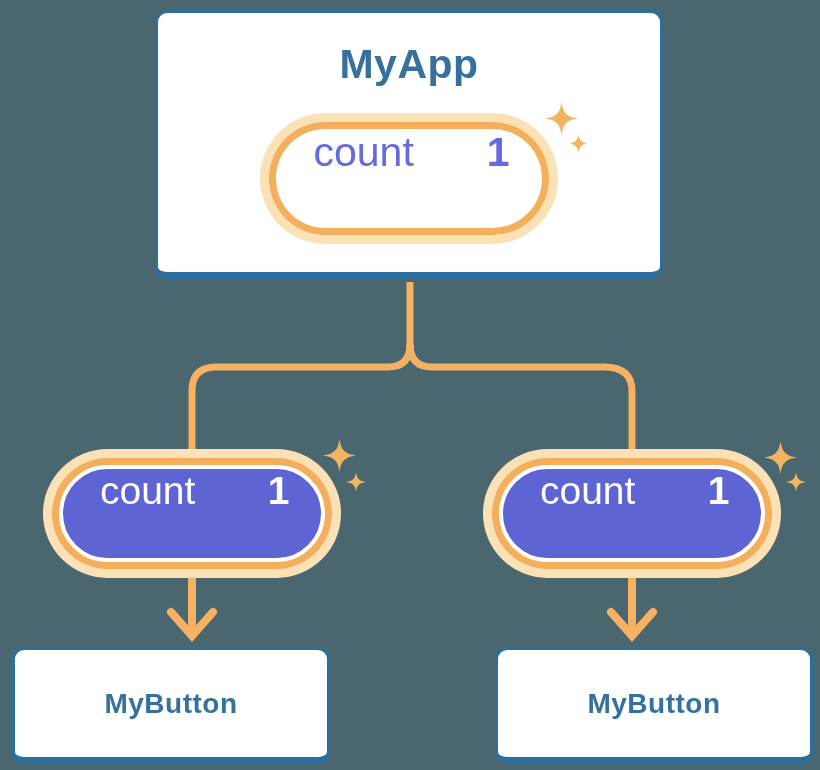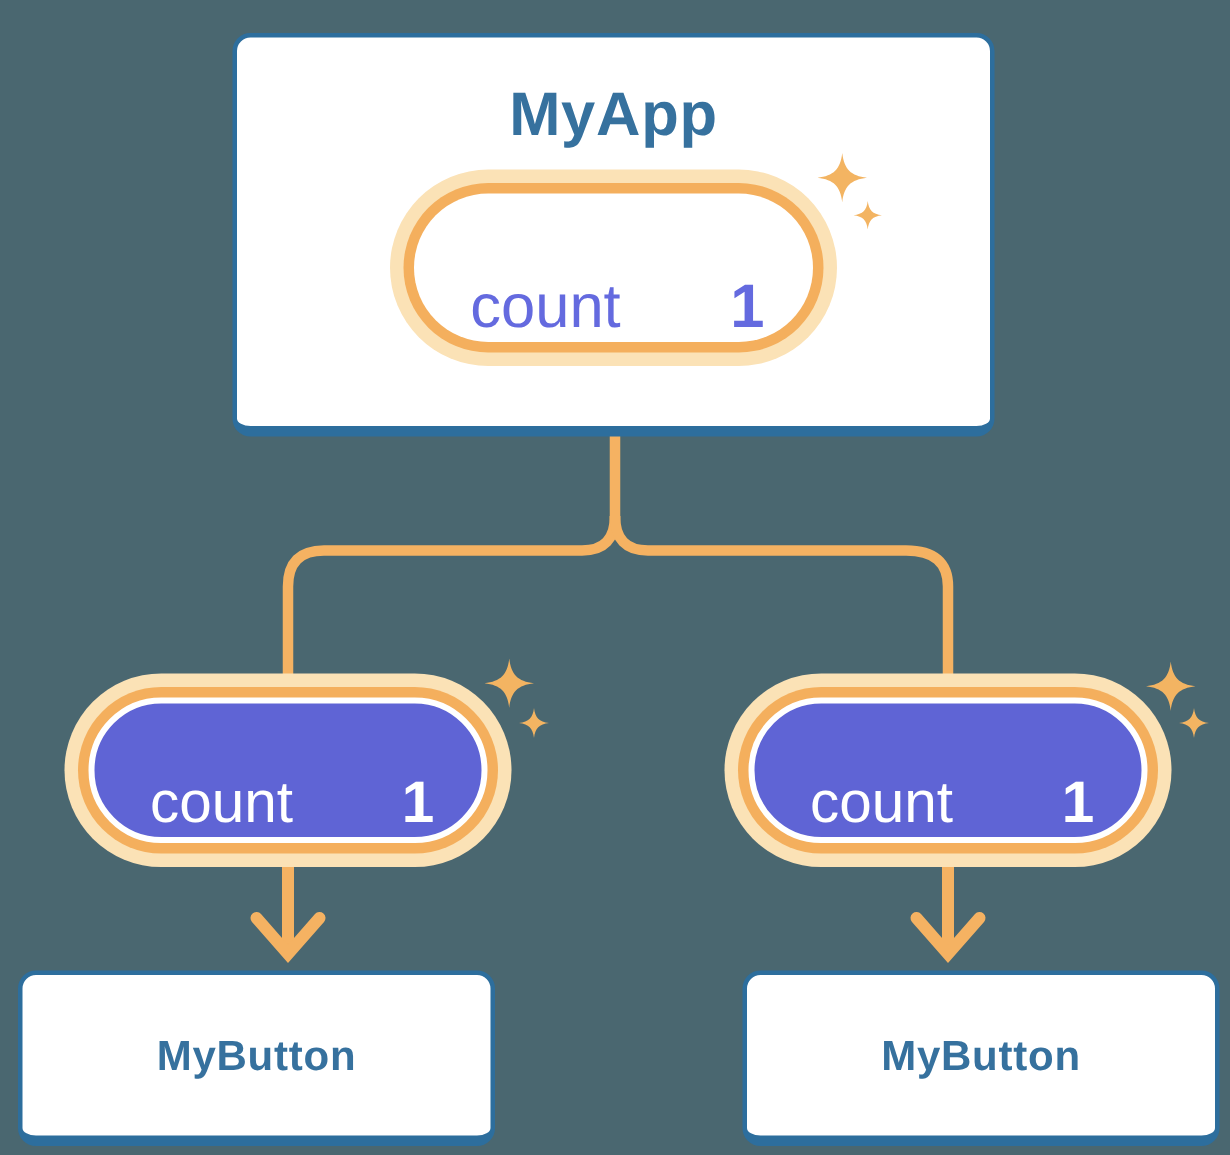--- a/index.html
+++ b/index.html
@@ -30,21 +30,21 @@
     position: absolute; left: 0; top: 0;
     width: 820px; height: 770px;
   }
   .card {
     position: absolute;
     background: var(--card-bg);
     border: 3px solid var(--card-border);
     border-bottom-width: 7px;
     border-radius: 12px;
   }
-  .card--root { left: 155px; top: 22px; width: 508px; height: 269px; padding-left: 43px; }
+  .card--root { left: 155px; top: 10px; width: 508px; height: 269px; padding-left: 43px; }
   .card--leaf {
     width: 318px; height: 117px;
     display: flex; align-items: center; justify-content: center;
   }
   .card--leaf-left  { left: 12px;  top: 647px; }
   .card--leaf-right { left: 495px; top: 647px; }
   .card-title {
     color: var(--heading-text);
     font-weight: 700;
     letter-spacing: 0.5px;
@@ -67,21 +67,21 @@
   .pill-ring {
     background: var(--orange);
     border-radius: 999px;
     padding: 7px;
     width: 100%; height: 100%;
   }
   .pill-body {
     background: #FFFFFF;
     border-radius: 999px;
     width: 100%; height: 100%;
-    display: flex; align-items: flex-end;
+    display: flex; align-items: flex-start;
     overflow: hidden;
     font-size: 41px;
     color: var(--indigo-text);
   }
   .pill-key {
     flex: 2;
     display: flex; align-items: center; justify-content: center;
     font-weight: 400;
   }
   .pill-divider { width: 3px; background: var(--orange); }

